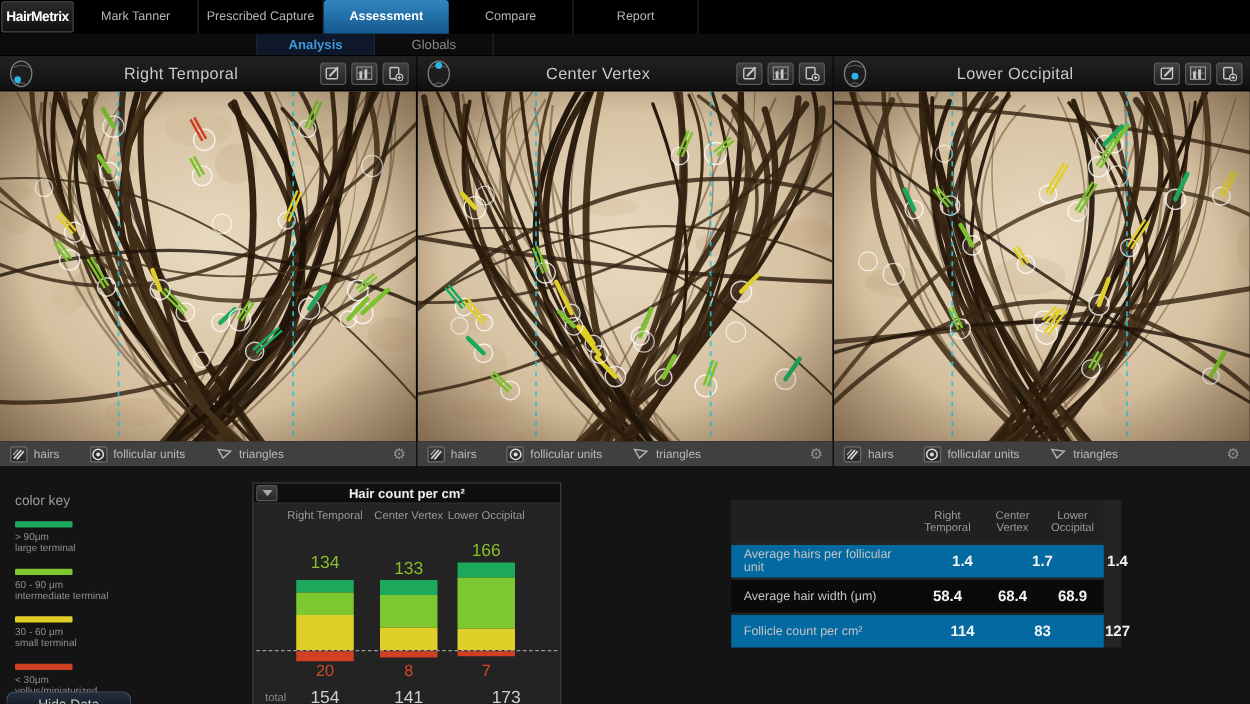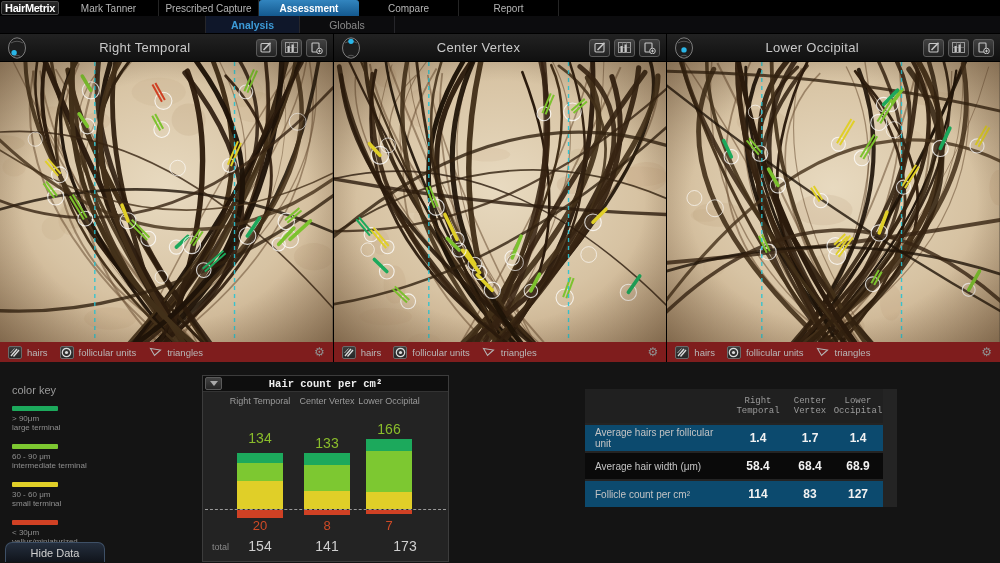--- a/index.html
+++ b/index.html
@@ -1,20 +1,20 @@
 <!DOCTYPE html>
 <html><head>
 <meta charset="utf-8">
 <style>
   * { box-sizing: border-box; margin: 0; padding: 0; }
   html,body { width:1000px; height:563px; overflow:hidden; }
   body { background:#131313; font-family:"Liberation Sans",sans-serif; color:#ccc; position:relative; }
 
   
-  .topbar { height:16px; background:#000; display:flex; align-items:stretch; }
+  .topbar { height:27px; background:#000; display:flex; align-items:stretch; }
   .logo { width:58px; display:flex; align-items:center; justify-content:center;
           font-size:11px; font-weight:700; color:#fff; background:linear-gradient(#2a2a2a,#111);
           border:1px solid #4a4a4a; border-radius:2px; margin:1px 0 1px 1px; letter-spacing:-0.4px; }
   .nav-item { width:100px; display:flex; align-items:center; justify-content:center;
               font-size:10px; color:#b5b5b5; border-right:1px solid #252525; cursor:default; }
   .nav-item.active { background:linear-gradient(#3285bf,#14598f); color:#fff; font-weight:700;
                      border-radius:3px 3px 0 0; border-right:none; }
 
   
   .subbar { height:18px; background:#0c0c0e; display:flex; padding-left:205px; border-bottom:1px solid #000; }
@@ -27,21 +27,21 @@
   .panels { display:flex; gap:1px; height:328px; background:#000; }
   .panel { flex:1; display:flex; flex-direction:column; background:#151515; min-width:0; }
   .panel-header { height:28px; display:flex; align-items:center; background:linear-gradient(#222,#101010); border-bottom:1px solid #000; }
   .head-icon { width:34px; display:flex; justify-content:center; }
   .panel-title { flex:1; text-align:center; font-size:13px; color:#c9c9c9; letter-spacing:0.3px; }
   .panel-actions { display:flex; gap:4px; padding-right:6px; }
   .action-btn { width:21px; height:18px; background:linear-gradient(#414141,#232323); border:1px solid #5a5a5a;
                 border-radius:3px; display:flex; align-items:center; justify-content:center; padding:0; cursor:pointer; }
   .panel-image { height:280px; overflow:hidden; position:relative; }
   .panel-image svg { display:block; }
-  .panel-toolbar { height:20px; display:flex; align-items:center; gap:12px; background:#7f1d1d; padding:0 8px; }
+  .panel-toolbar { height:20px; display:flex; align-items:center; gap:24px; background:#404040; padding:0 8px; }
   .tb { display:flex; align-items:center; gap:5px; background:none; border:none; color:#b8b8b8;
         font-size:9.5px; font-family:inherit; cursor:pointer; }
   .tb-box { width:14px; height:13px; border:1px solid #6a6a6a; background:linear-gradient(#3c3c3c,#262626);
             border-radius:2px; display:flex; align-items:center; justify-content:center; }
   .tb-plain { width:14px; height:13px; display:flex; align-items:center; justify-content:center; }
   .gear { margin-left:auto; color:#8f8f8f; font-size:12px; line-height:1; cursor:pointer; }
 
   
   .databar { position:relative; height:200px; background:#141414; }
 
@@ -51,43 +51,43 @@
   .ck-swatch { width:46px; height:5px; border-radius:1px; margin-bottom:3px; }
   .ck-l1,.ck-l2 { font-size:8px; color:#8f8f8f; line-height:9px; }
 
   .hide-data { position:absolute; left:5px; bottom:0; width:100px; height:20px;
                background:linear-gradient(#242e3d,#10141b); border:1px solid #3e5066; border-bottom:none;
                border-radius:7px 7px 0 0; color:#d0d0d0; font-size:11px; font-family:inherit; cursor:pointer; }
 
   
   .chart { position:absolute; left:202px; top:13px; width:247px; height:187px;
            background:#232323; border:1px solid #3c3c3c; }
-  .chart-header { height:16px; background:#0e0e0e; border-bottom:1px solid #333; display:flex; align-items:center;font-family:Liberation Mono, monospace; }
+  .chart-header { height:16px; background:#0e0e0e; border-bottom:1px solid #333; display:flex; align-items:center; }
   .dd-btn { width:17px; height:13px; margin:0 2px; background:linear-gradient(#424242,#252525);
             border:1px solid #5a5a5a; border-radius:2px; display:flex; align-items:center; justify-content:center; cursor:pointer; }
   .dd-tri { width:0; height:0; border-left:4px solid transparent; border-right:4px solid transparent; border-top:5px solid #aaa; }
   .chart-title { flex:1; text-align:center; font-size:10.5px; font-weight:700; color:#eee; padding-right:21px; }
   .chart-body { position:relative; height:168px; }
   .cat-label { position:absolute; top:4px; width:70px; text-align:center; font-size:9px; color:#9a9a9a; line-height:10px; }
   .dash-line { position:absolute; top:117px; left:2px; right:2px; border-top:1px dashed #9a9a9a; }
   .bar { position:absolute; width:46px; display:flex; flex-direction:column; }
   .seg { width:100%; }
   .red-bar { position:absolute; width:46px; top:118px; }
   .terminal-num { position:absolute; width:60px; text-align:center; font-size:14px; color:#8abd2b; }
   .vellus-num { position:absolute; width:60px; text-align:center; top:126px; font-size:13px; color:#cf4a26; }
   .total-label { position:absolute; left:9px; top:150px; font-size:9px; color:#8a8a8a; }
   .total-num { position:absolute; width:60px; text-align:center; top:146px; font-size:14px; color:#cfcfcf; }
 
   
   .stats { position:absolute; left:585px; top:27px; width:312px; background:#242424; padding-right:14px; }
   .srow { display:grid; grid-template-columns:144px 58px 46px 50px; align-items:center; }
-  .srow.head { height:34px; background:#202020;font-family:Liberation Mono, monospace; }
+  .srow.head { height:34px; background:#202020; }
   .srow.data { height:26px; margin-top:2px; }
   .srow.data.odd { background:#0a0a0a; }
-  .srow.data.even { background:#0c4a6e; }
+  .srow.data.even { background:#0369a1;gap:12px; }
   .scol-h { text-align:center; font-size:9px; color:#9a9a9a; line-height:10px; }
   .srow-label { font-size:10px; color:#c4c4c4; padding-left:10px; }
   .sval { text-align:center; font-size:12px; font-weight:700; color:#f2f2f2; }
 </style>
 </head>
 <body>
 
 <header class="topbar">
   <div class="logo">HairMetrix</div>
   <nav id="top-nav-items" style="display:flex">

